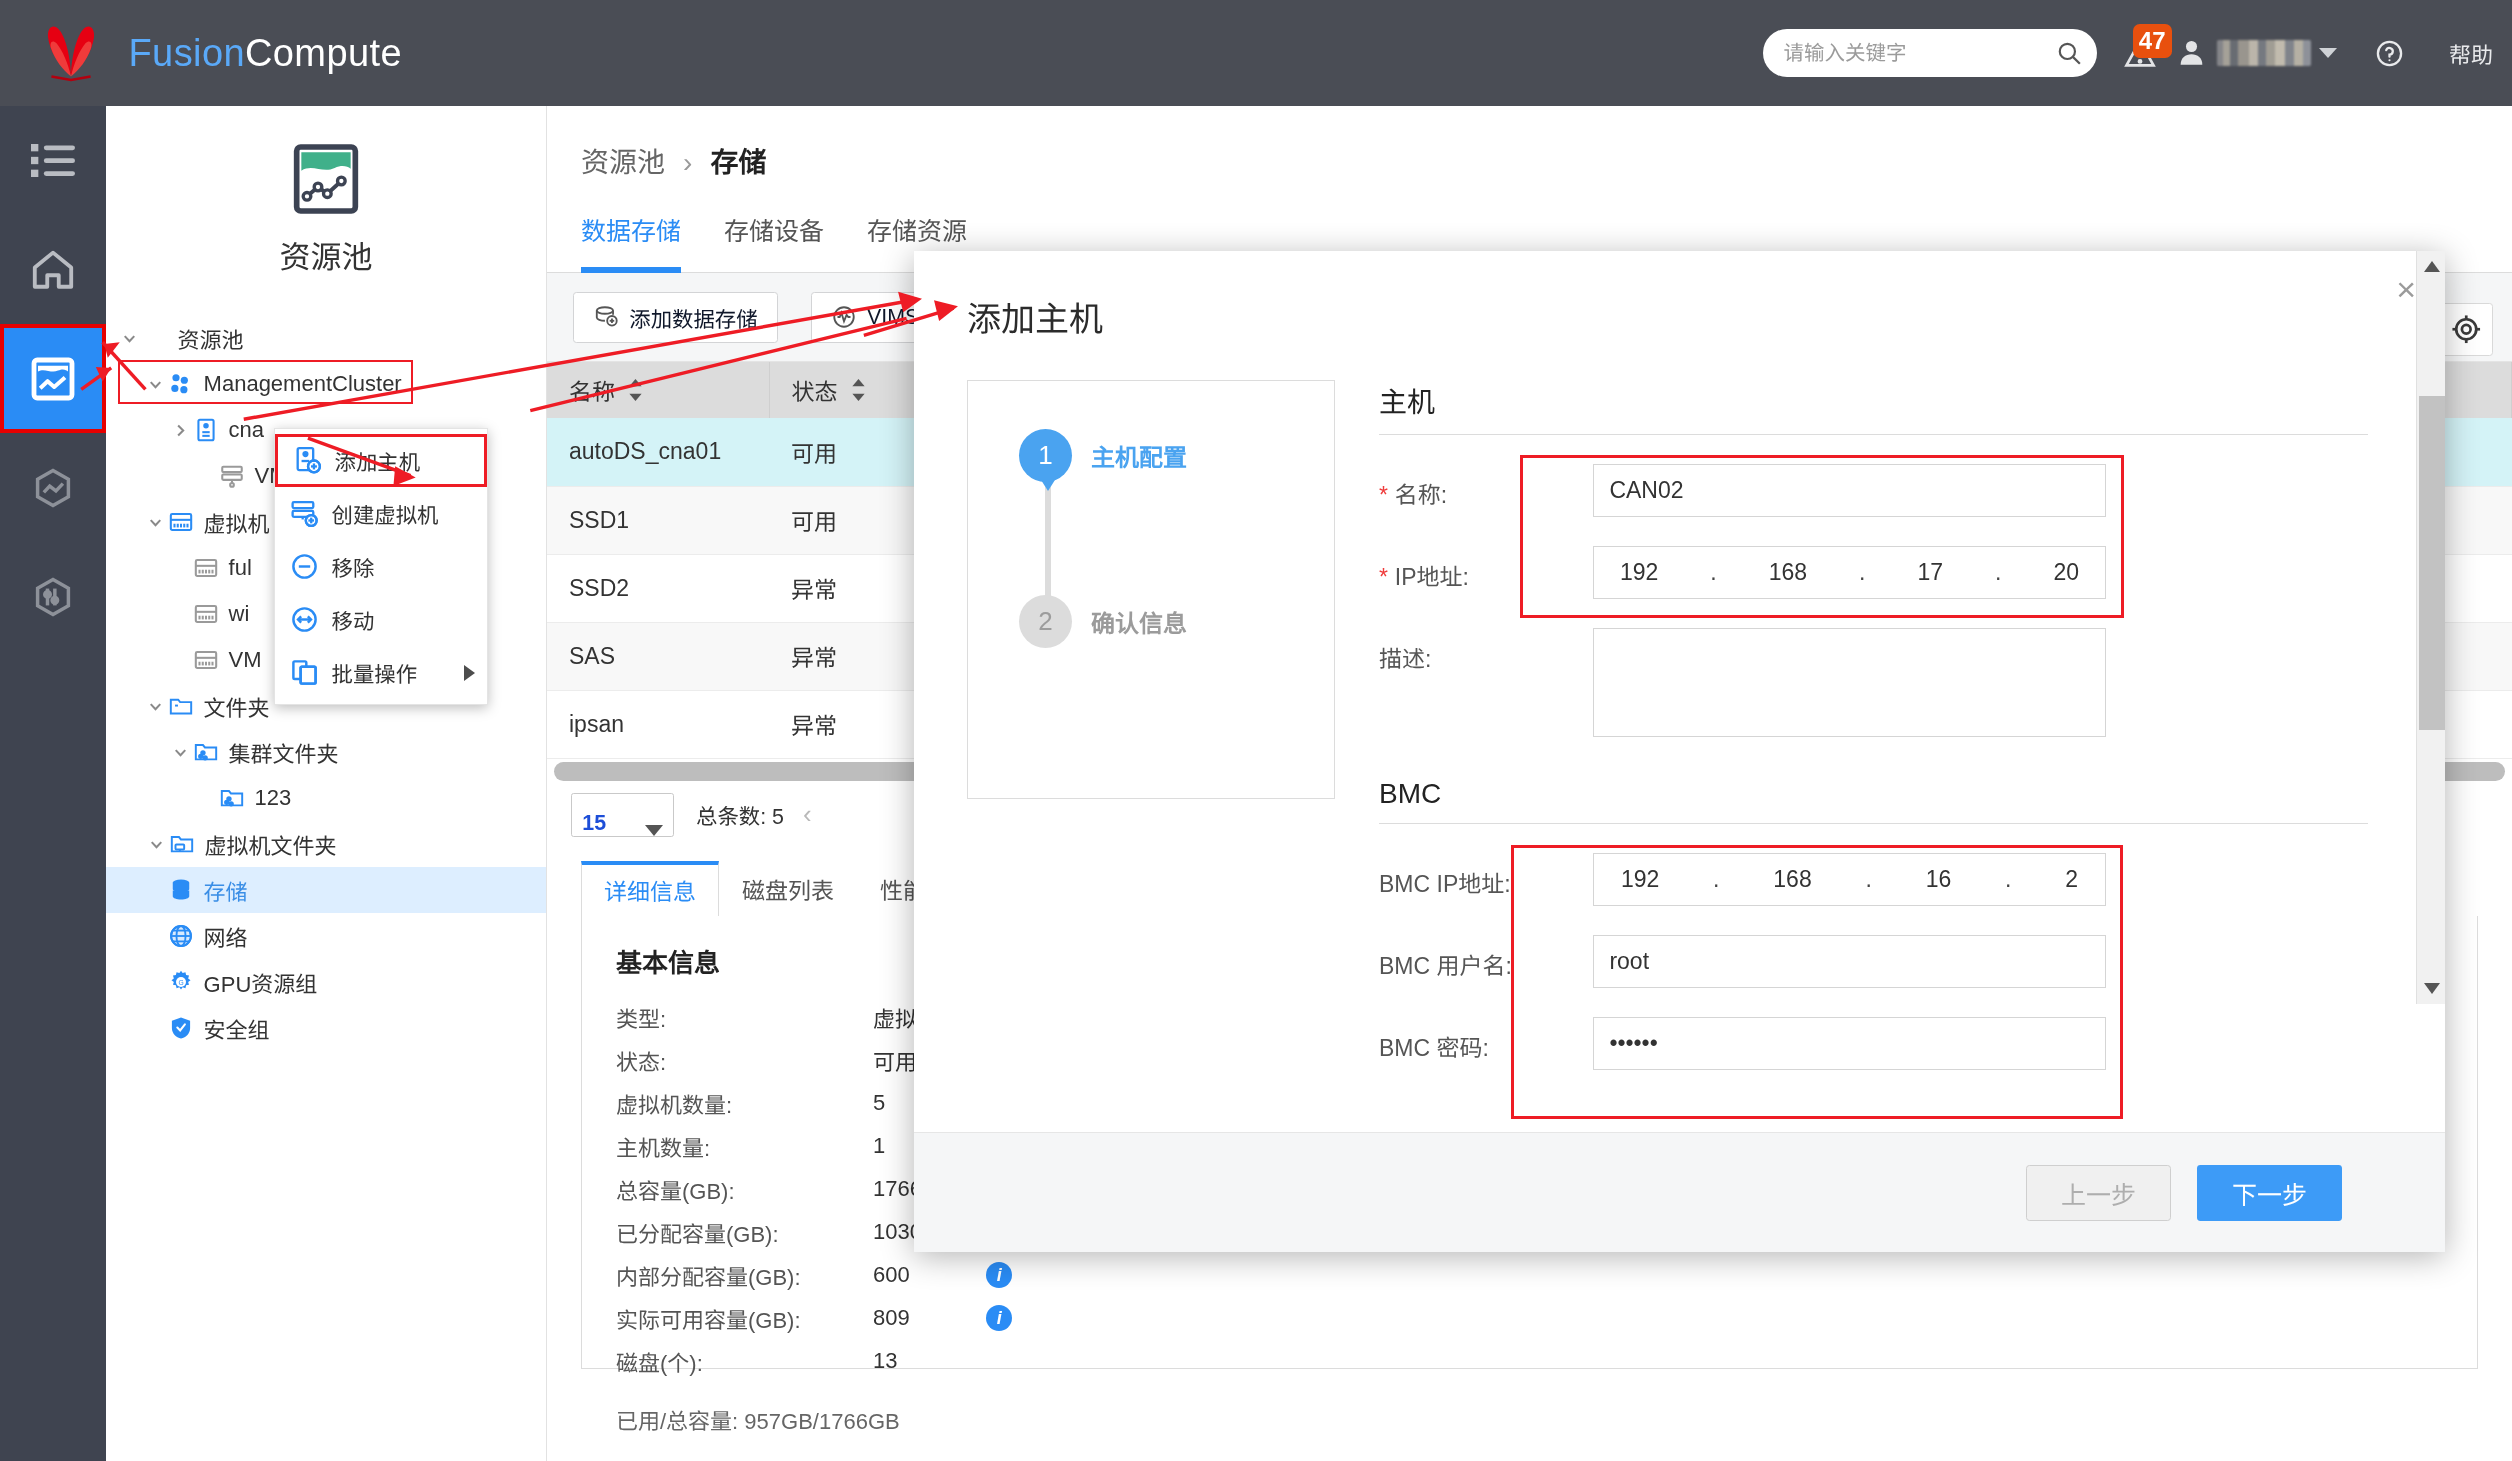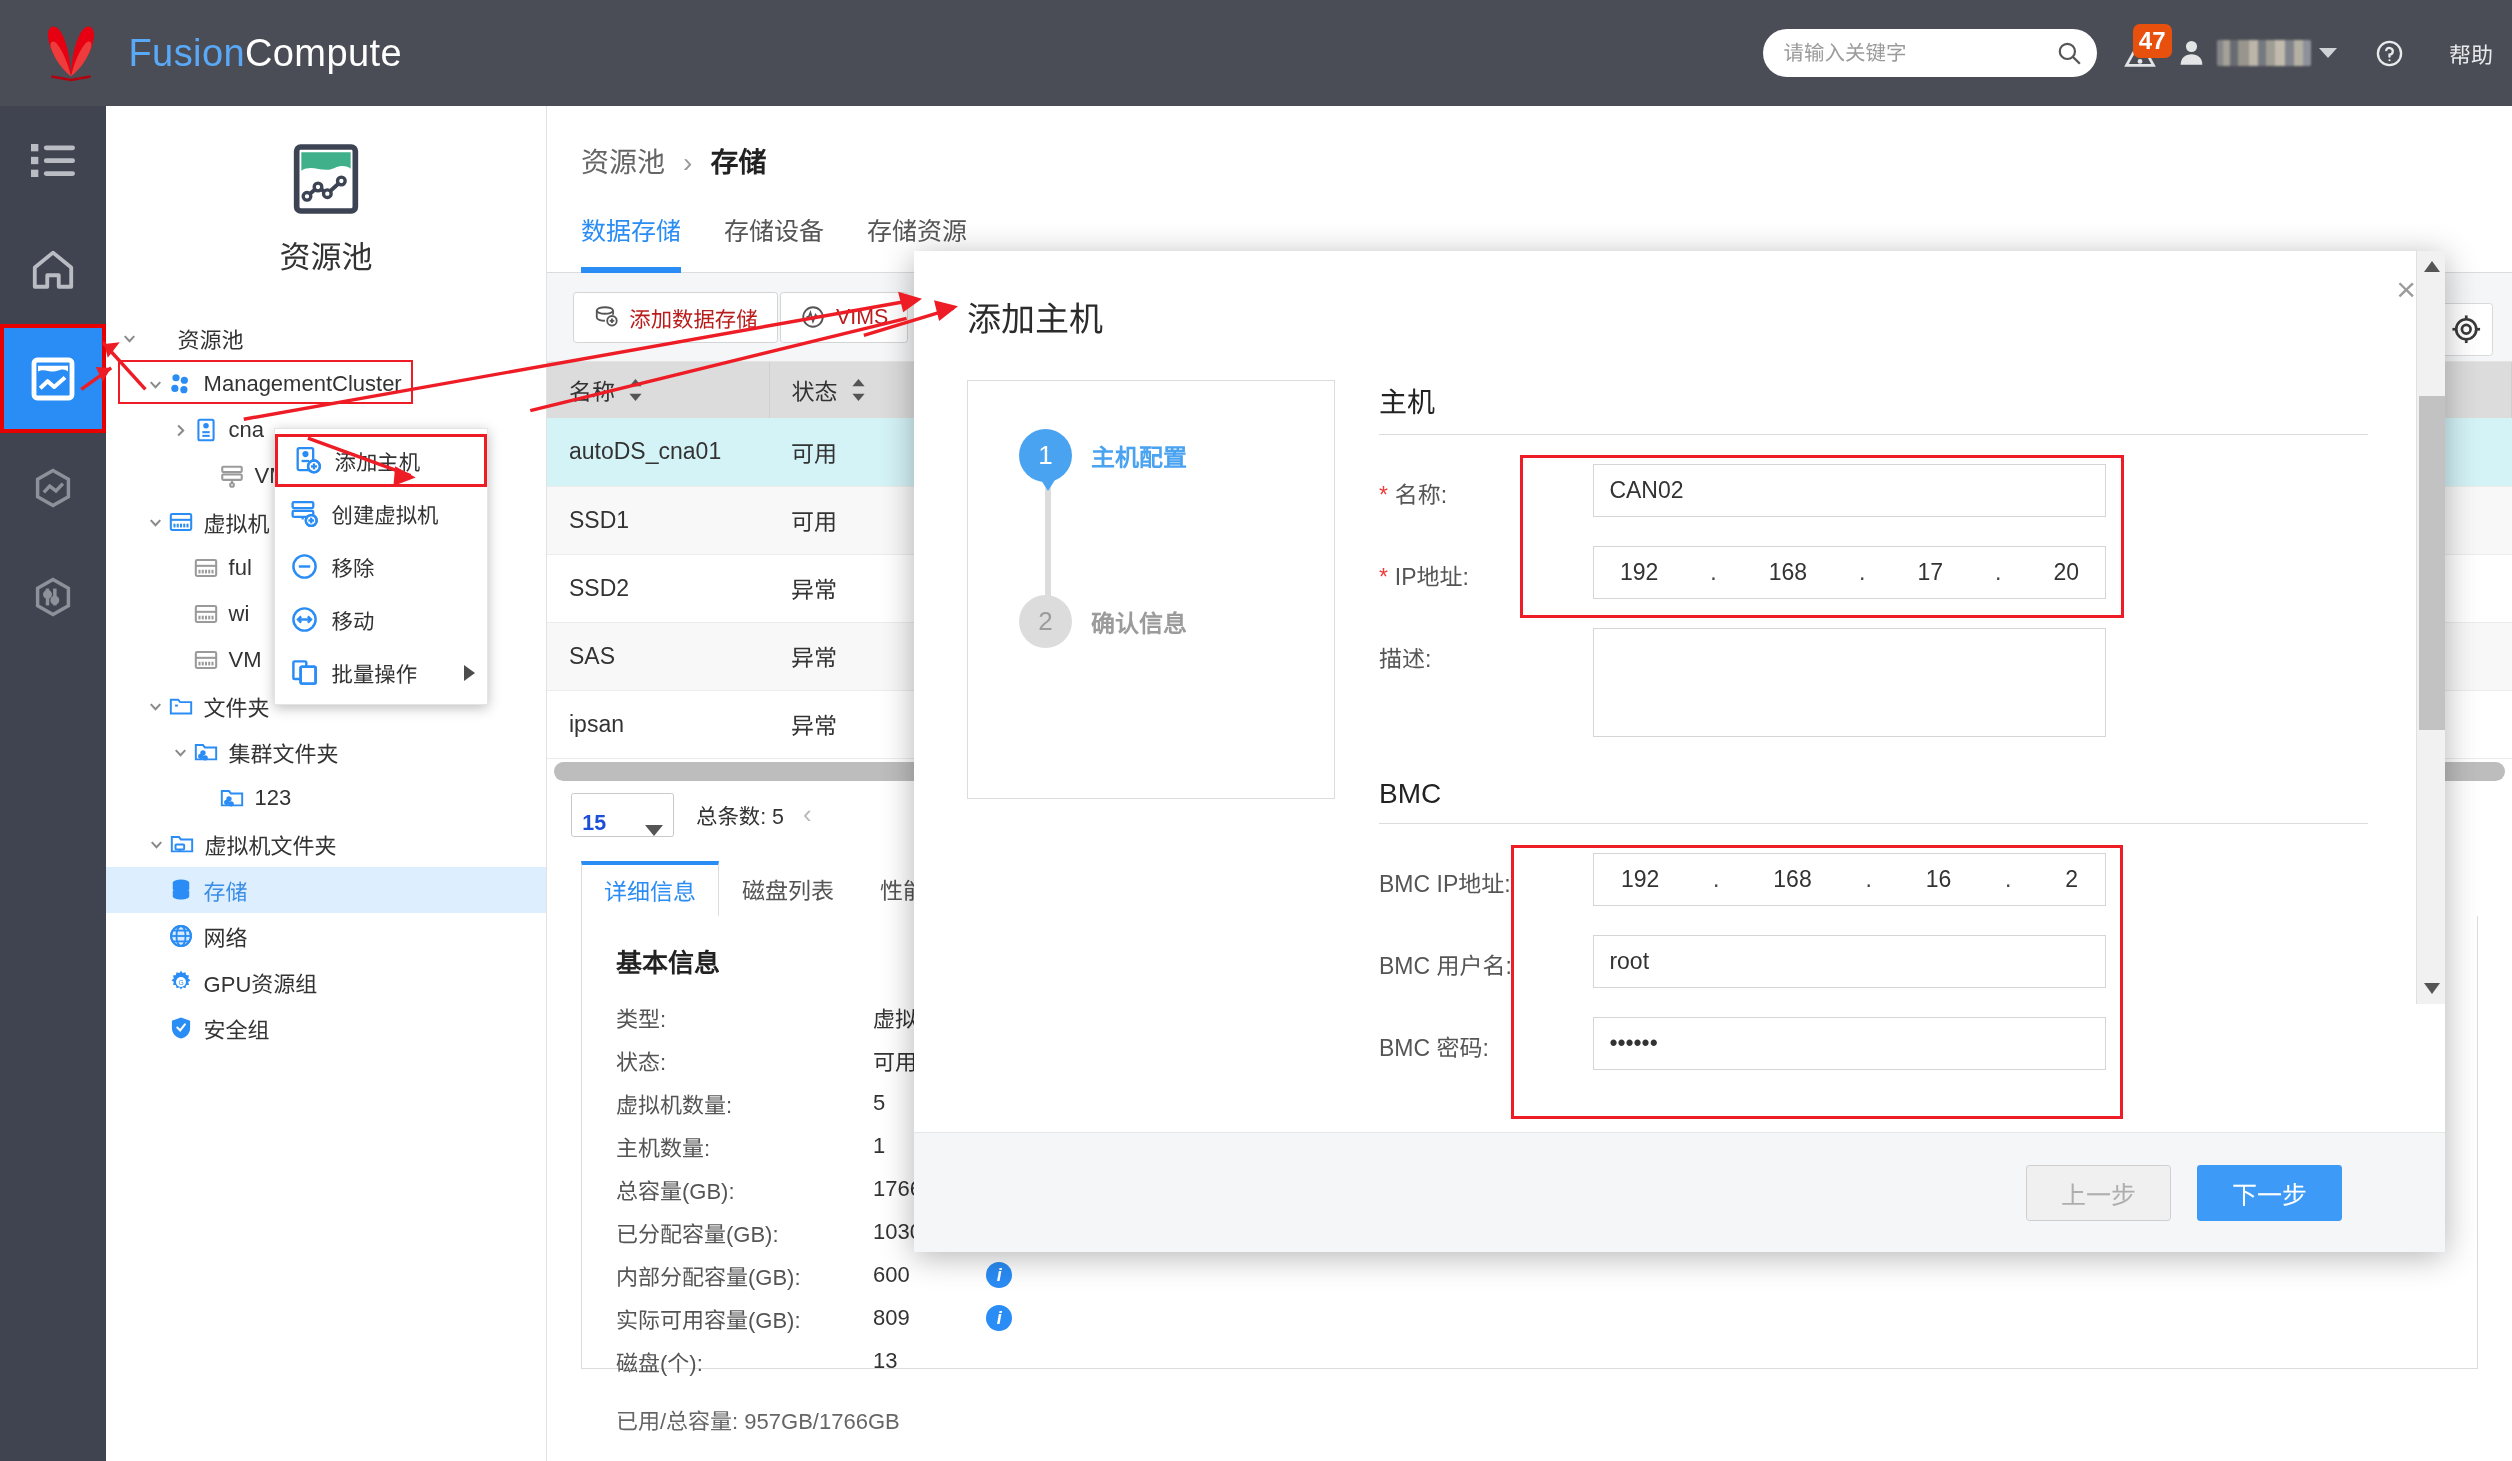--- a/index.html
+++ b/index.html
@@ -116,21 +116,21 @@
   .tab.active:after {
     content:""; position:absolute; left:0; right:0; bottom:-0.9px; height:6px; background:#2a8cf5;
   }
 
   .toolbar {
     height:89px; background:#f5f6f7; display:flex; align-items:center; padding-left:26px;
     border-bottom:0.9px solid #e4e4e4;
   }
   .tbtn {
     height:51px; background:#fff; border:0.9px solid #d3d4d6; border-radius:3.4px;
-    display:flex; align-items:center; padding:0 19px; font-size:21.4px; color:#b91c1c; margin-right:2px;
+    display:flex; align-items:center; padding:0 19px; font-size:21.4px; color:#0f172a; margin-right:33px;
   }
   .tbtn .tbi { margin-right:10.3px; display:flex; }
 
   
   .dtable { width:100%; border-collapse:collapse; }
   .dtable th {
     background:#dcdcdc; font-size:23px; color:#333; font-weight:normal;
     height:56px; text-align:left; padding-left:22px; border-right:0.9px solid #cfcfcf;
   }
   .dtable td {

